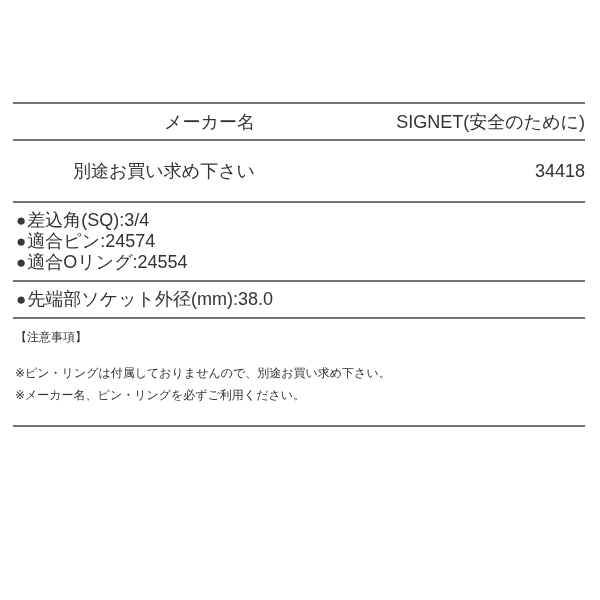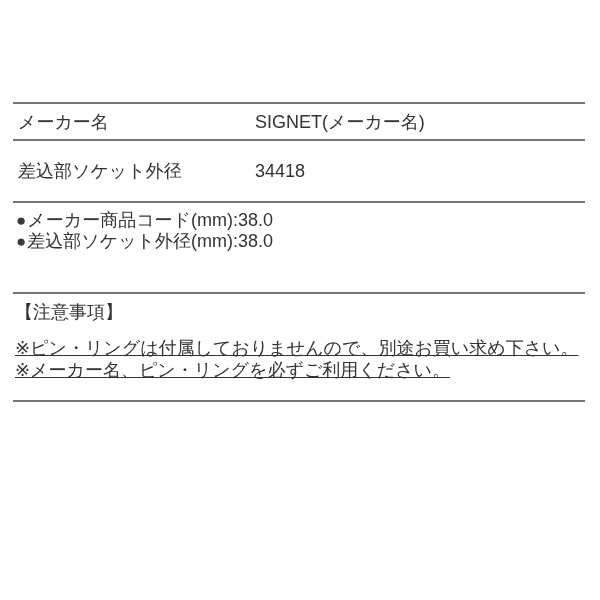--- a/index.html
+++ b/index.html
@@ -14,21 +14,21 @@
     position: absolute;
     left: 13px;
     top: 102px;
     width: 572px;
   }
   table.spec {
     width: 100%;
     border-collapse: collapse;
     font-size: 18px;
   }
-  table.spec tr { border-top: 2px solid #757575; }
+  table.spec tr { border-top: 2px solid #757575; text-align: right; }
   table.spec td { vertical-align: middle; }
   td.lbl { width: 242px; padding-left: 5px; }
   td.val { padding-left: 0; }
   tr.r0 td { height: 37px; }
   tr.r1 td { height: 61px; }
   .bullets {
     border-top: 2px solid #757575;
     padding: 7px 0 7px 3px;
     font-size: 18px;
   }
@@ -39,55 +39,57 @@
   .bullet {
     display: inline-block;
     font-size: 17px;
     margin-right: 1px;
     color: #3a3a3a;
   }
   .notice {
     border-top: 2px solid #757575;
     border-bottom: 2px solid #757575;
     padding: 8px 0 19px 2px;
-    font-size: 18px;
-    margin-top: 33px;
+    font-size: 12px;
   }
   .notice-heading {
     line-height: 21px;
     margin-bottom: 14px;
   }
   .notice-line {
     line-height: 22px;
     white-space: nowrap;
-    text-decoration: underline;
   }
 </style>
 </head>
 <body>
 
 <div class="sheet">
 
   <table class="spec">
     <tbody>
         <tr class="r0">
       <td class="lbl">メーカー名</td>
-      <td class="val">SIGNET(メーカー名)</td>
+      <td class="val">SIGNET(安全のために)</td>
     </tr>
     <tr class="r1">
-      <td class="lbl">差込部ソケット外径</td>
+      <td class="lbl">別途お買い求め下さい</td>
       <td class="val">34418</td>
     </tr>
   </tbody>
     </table>
 
+  <div class="bullets">
+    <div class="bitem"><span class="bullet">●</span><span>差込角(SQ):3/4</span></div>
+    <div class="bitem"><span class="bullet">●</span><span>適合ピン:24574</span></div>
+    <div class="bitem"><span class="bullet">●</span><span>適合Oリング:24554</span></div>
+  </div>
 
   <div class="bullets">
-    <div class="bitem"><span class="bullet">●</span><span>メーカー商品コード(mm):38.0</span></div>
-    <div class="bitem"><span class="bullet">●</span><span>差込部ソケット外径(mm):38.0</span></div>
+    <div class="bitem"><span class="bullet">●</span><span>先端部ソケット外径(mm):38.0</span></div>
   </div>
 
   <div class="notice">
     <div class="notice-heading">【注意事項】</div>
     <div class="notice-line">※ピン・リングは付属しておりませんので、別途お買い求め下さい。</div>
     <div class="notice-line">※メーカー名、ピン・リングを必ずご利用ください。</div>
   </div>
 
 </div>
 

